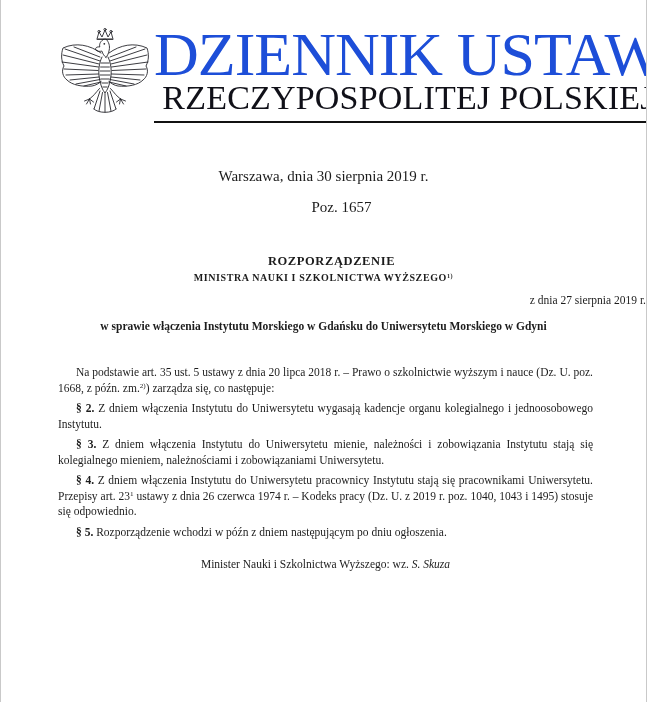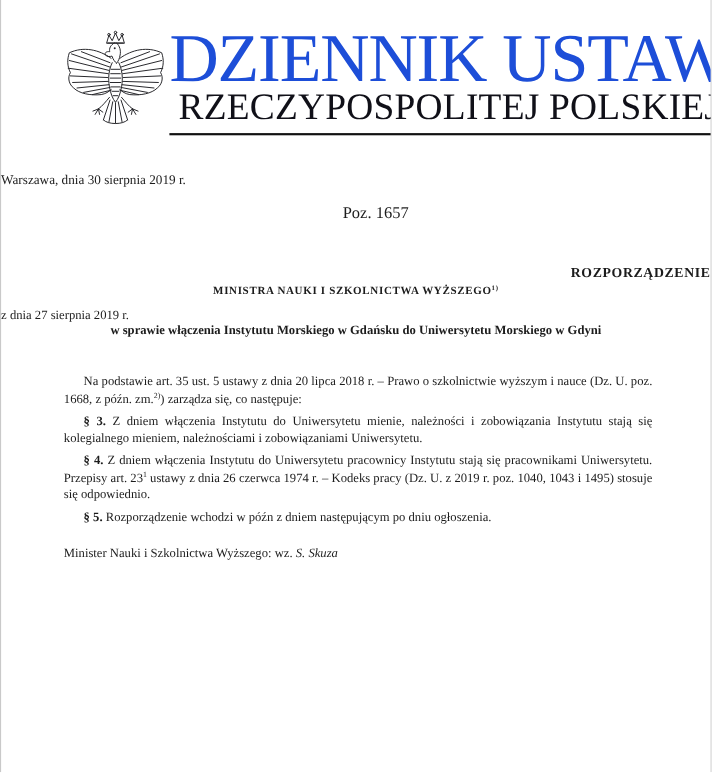--- a/index.html
+++ b/index.html
@@ -38,28 +38,28 @@
   }
   .title-2 {
     font-size: 34px;
     line-height: 33px;
     letter-spacing: 0.2px;
     color: #101018;
     white-space: nowrap;
   }
 
   
-  .dateline { font-size: 12px; line-height: 19px; margin-top: 30px; }
+  .dateline { text-align: center; font-size: 15px; line-height: 19px; margin-top: 43px; }
   .poz      { text-align: center; font-size: 15px; line-height: 19px; margin-top: 12px; padding-left: 36px; }
 
   
-  .act-type    { text-align: right; font-size: 12.5px; font-weight: bold; letter-spacing: 0.6px; line-height: 15.5px; margin-top: 37px; padding-left: 16px; }
+  .act-type    { text-align: center; font-size: 12.5px; font-weight: bold; letter-spacing: 0.6px; line-height: 15.5px; margin-top: 37px; padding-left: 16px; }
   .act-issuer  { text-align: center; font-size: 10px; font-weight: bold; letter-spacing: 0.6px; line-height: 15.5px; }
-  .act-date    { text-align: left; font-size: 11.5px; line-height: 14px; margin-top: 8px; }
-  .act-subject { text-align: center; font-size: 11.5px; font-weight: bold; line-height: 14px; margin-top: 0; }
+  .act-date    { text-align: right; font-size: 11.5px; line-height: 14px; margin-top: 8px; }
+  .act-subject { text-align: center; font-size: 11.5px; font-weight: bold; line-height: 14px; margin-top: 12px; }
 
   
   .doc-body { margin: 32px 53px 0 57px; }
   .doc-body p {
     margin: 5px 0;
     font-size: 11.5px;
     line-height: 15.5px;
     text-align: justify;
     text-indent: 18px;
   }
@@ -69,21 +69,21 @@
     font-size: 0.62em;
     line-height: 0;
     position: relative;
     top: -0.45em;
     vertical-align: baseline;
   }
 
   
   .signature {
     margin: 17px 53px 0 57px;
-    text-align: left;
+    text-align: center;
     font-size: 11.5px;
     line-height: 15px;
   }
   .signature .name { font-style: italic; }
 
   .emblem svg { display: block; }
 </style>
 </head>
 <body>
 
@@ -138,20 +138,21 @@
   <div class="dateline">Warszawa, dnia 30 sierpnia 2019 r.</div>
   <div class="poz">Poz. 1657</div>
 
   <div class="act-type">ROZPORZĄDZENIE</div>
   <div class="act-issuer"><span>MINISTRA NAUKI I SZKOLNICTWA WYŻSZEGO</span><sup>1)</sup></div>
   <div class="act-date">z dnia 27 sierpnia 2019 r.</div>
   <div class="act-subject">w sprawie włączenia Instytutu Morskiego w Gdańsku do Uniwersytetu Morskiego w Gdyni</div>
 
   <div class="doc-body">
       <p><span>Na podstawie art. 35 ust. 5 ustawy z dnia 20 lipca 2018 r. – Prawo o szkolnictwie wyższym i nauce (Dz. U. poz. 1668, z późn. zm.</span><sup>2)</sup><span>) zarządza się, co następuje:</span></p>
+      <p><span class="b">§ 2.</span><span> Z dniem włączenia Instytutu do Uniwersytetu wygasają kadencje organu kolegialnego i jednoosobowego Instytutu.</span></p>
       <p><span class="b">§ 3.</span><span> Z dniem włączenia Instytutu do Uniwersytetu mienie, należności i zobowiązania Instytutu stają się kolegialnego mieniem, należnościami i zobowiązaniami Uniwersytetu.</span></p>
       <p><span class="b">§ 4.</span><span> Z dniem włączenia Instytutu do Uniwersytetu pracownicy Instytutu stają się pracownikami Uniwersytetu. Przepisy art. 23</span><sup>1</sup><span> ustawy z dnia 26 czerwca 1974 r. – Kodeks pracy (Dz. U. z 2019 r. poz. 1040, 1043 i 1495) stosuje się odpowiednio.</span></p>
       <p><span class="b">§ 5.</span><span> Rozporządzenie wchodzi w późn z dniem następującym po dniu ogłoszenia.</span></p>
     </div>
 
   <div class="signature"><span>Minister Nauki i Szkolnictwa Wyższego: wz. </span><span class="name">S. Skuza</span></div>
 
 </div>
 
 </body></html>

